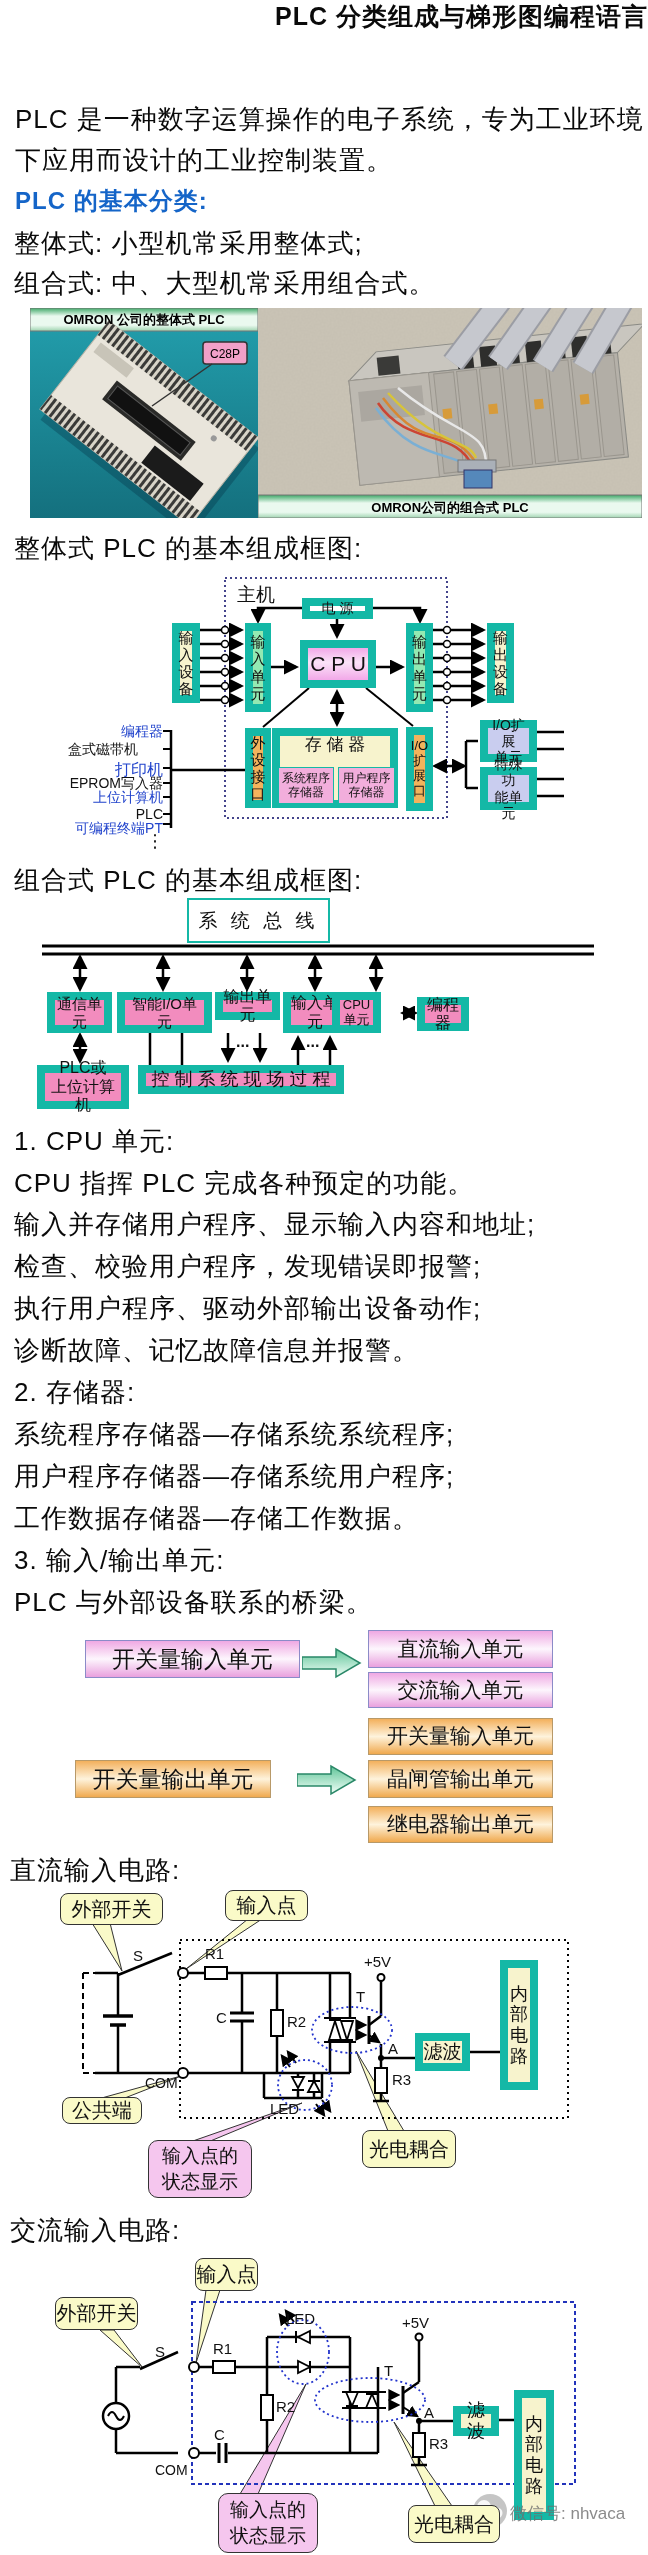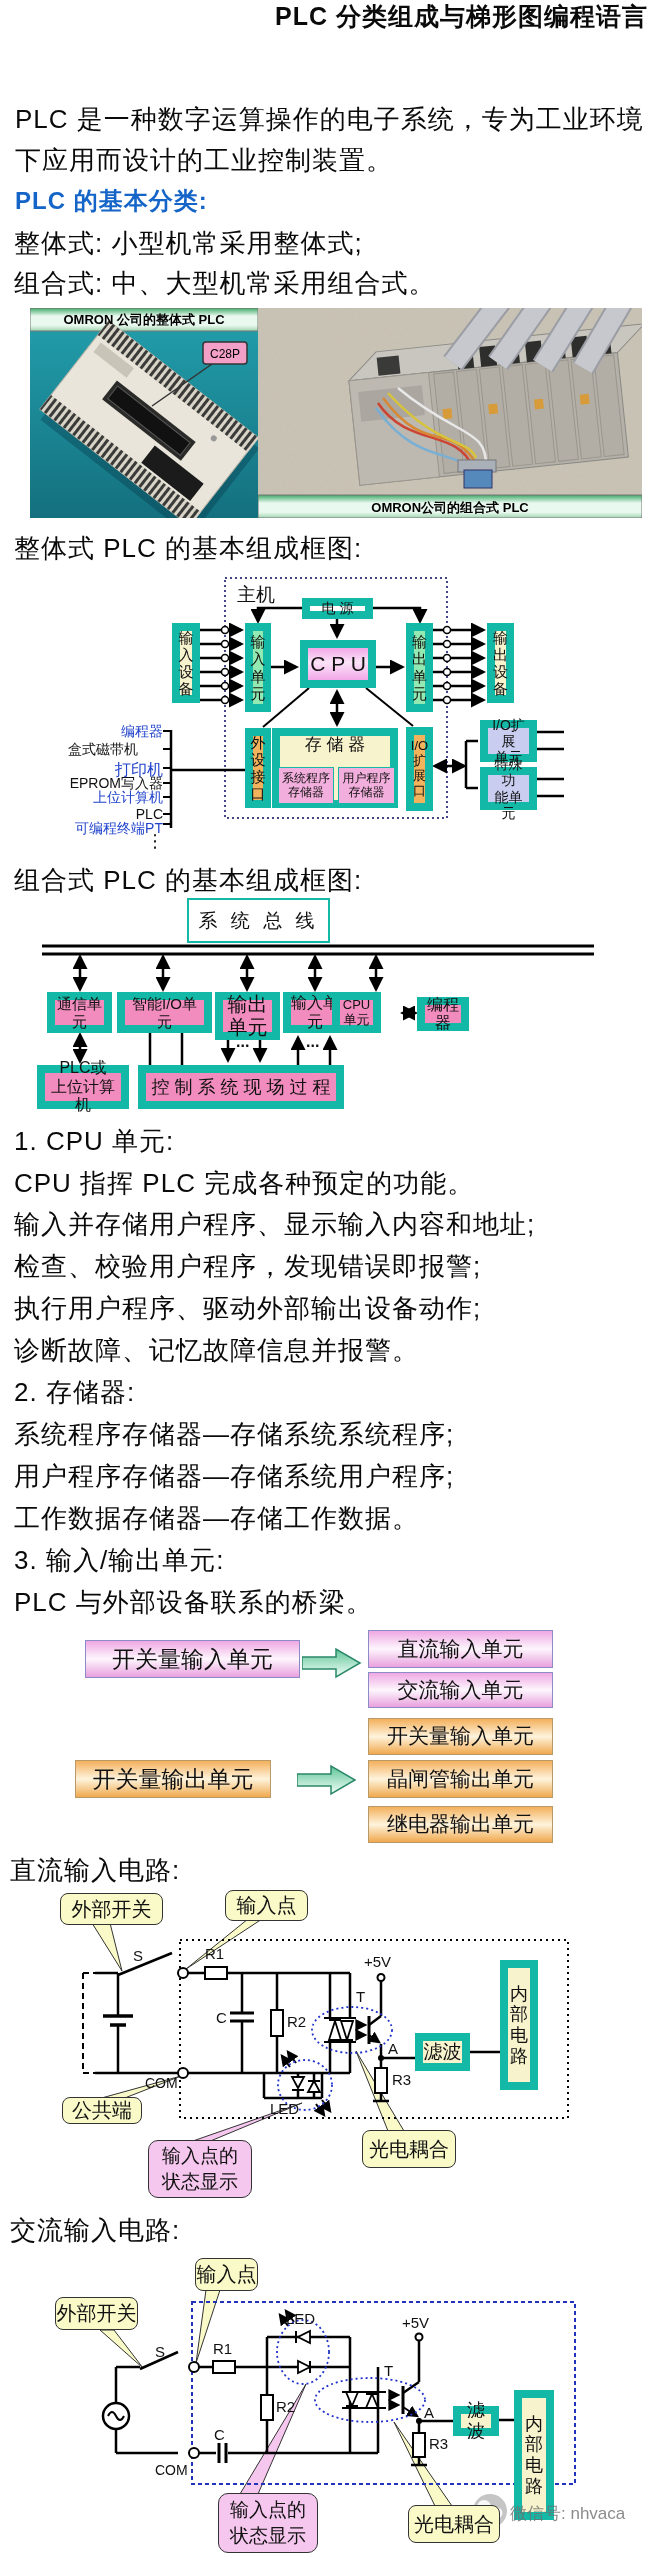--- a/index.html
+++ b/index.html
@@ -261,28 +261,28 @@
       <path d="M182 140 V172"></path>
       <path d="M228 140 V167" marker-end="url(#a2)"></path>
       <path d="M260 140 V167" marker-end="url(#a2)"></path>
       <path d="M298 172 V145" marker-end="url(#a2)"></path>
       <path d="M330 172 V145" marker-end="url(#a2)"></path>
     </g>
   </svg>
   <div class="box" style="left:187px;top:5px;width:143px;height:45px;font-size:19px;letter-spacing:4px;background:#fff;border-width:2.5px">系 统 总 线</div>
   <div class="box pink" style="left:47px;top:99px;width:65px;height:41px;font-size:15px">通信单元</div>
   <div class="box pink" style="left:117px;top:99px;width:95px;height:41px;font-size:15px">智能I/O单元</div>
-  <div class="box pink" style="left:215px;top:99px;width:65px;height:48px;font-size:20px">输出单元</div>
+  <div class="box pink" style="left:215px;top:99px;width:65px;height:28px;font-size:16px">输出单元</div>
   <div class="box pink" style="left:283px;top:99px;width:64px;height:41px;font-size:16px">输入单元</div>
   <div class="box pink pre" style="left:332px;top:99px;width:49px;height:41px;font-size:13px">CPU
 单元</div>
   <div class="box pink" style="left:417px;top:104px;width:52px;height:34px;font-size:16px">编程器</div>
   <div class="box pink pre" style="left:37px;top:172px;width:92px;height:44px;font-size:16px">PLC或
 上位计算机</div>
-  <div class="box pink" style="left:138px;top:172px;width:206px;height:44px;font-size:18px">控 制 系 统 现 场 过 程</div>
+  <div class="box pink" style="left:138px;top:172px;width:206px;height:29px;font-size:18px">控 制 系 统 现 场 过 程</div>
   <div class="abs bold" style="left:236px;top:140px;font-size:16px">...</div>
   <div class="abs bold" style="left:306px;top:140px;font-size:16px">...</div>
 </div>
 
 <div class="abs t" style="left:14px;top:1124px">1. CPU 单元:</div>
 <div class="abs t" style="left:14px;top:1166px">CPU 指挥 PLC 完成各种预定的功能。</div>
 <div class="abs t" style="left:14px;top:1207px">输入并存储用户程序、显示输入内容和地址;</div>
 <div class="abs t" style="left:14px;top:1249px">检查、校验用户程序，发现错误即报警;</div>
 <div class="abs t" style="left:14px;top:1291px">执行用户程序、驱动外部输出设备动作;</div>
 <div class="abs t" style="left:14px;top:1333px">诊断故障、记忆故障信息并报警。</div>

